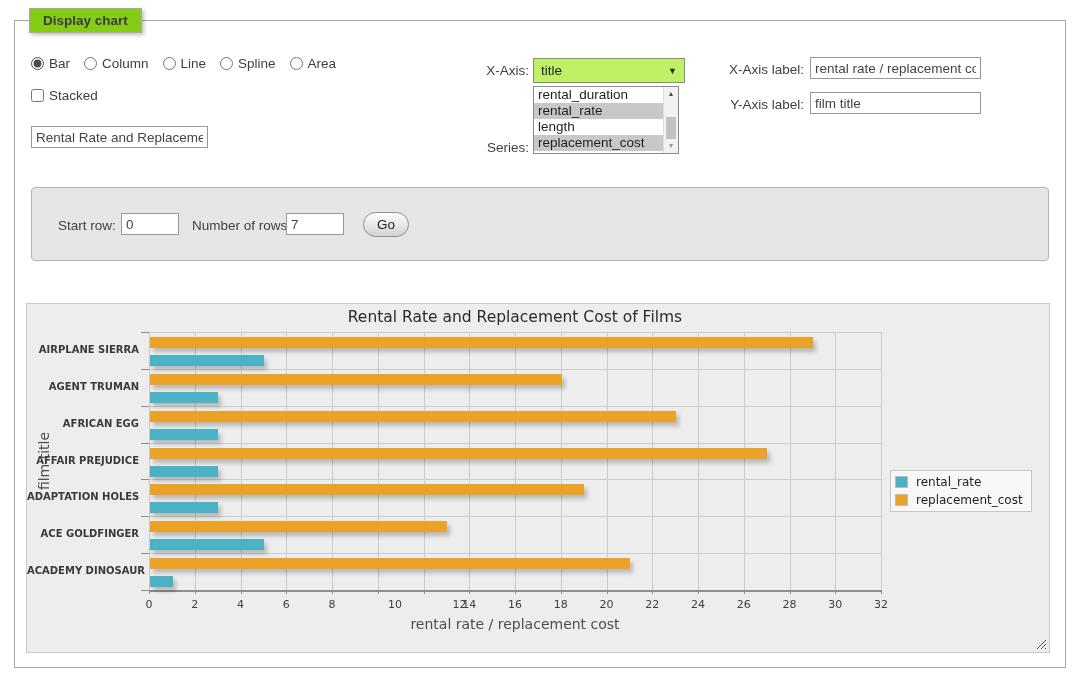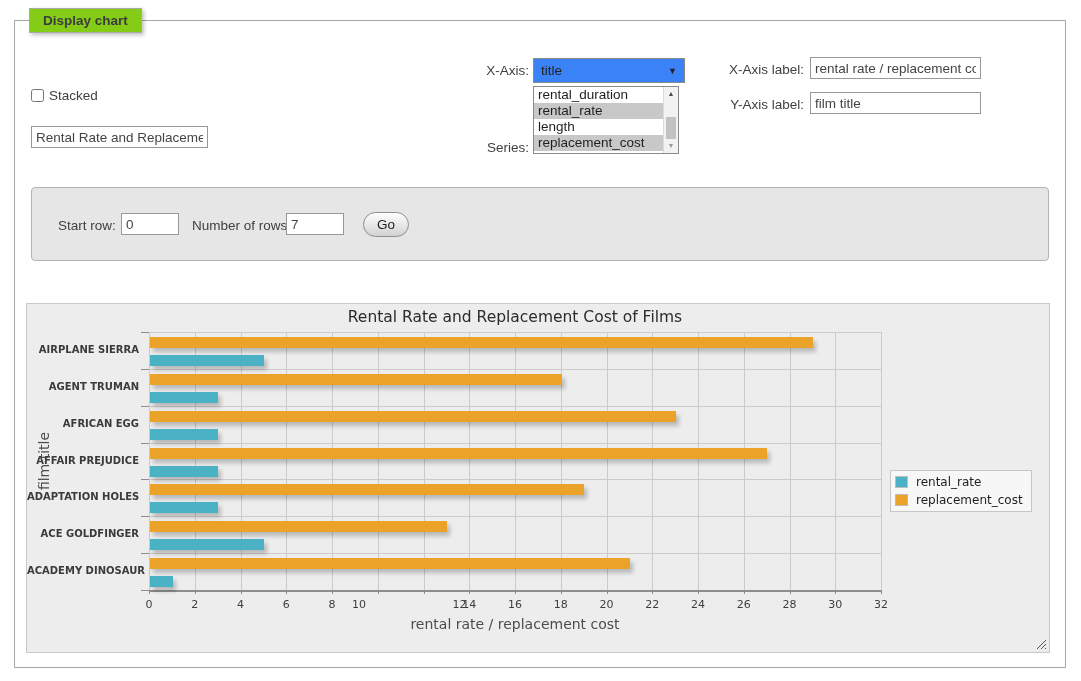--- a/index.html
+++ b/index.html
@@ -29,21 +29,21 @@
     padding:2px 4px; height:22px; outline:none;
   }
   .radio-item { display:inline-flex; align-items:center; margin-right:14px; font-size:13.5px; color:#3f3f3f; }
   input[type=radio], input[type=checkbox] {
     width:13px; height:13px; margin:0 5px 0 0; accent-color:#4d4d4d;
   }
   .checkline { display:inline-flex; align-items:center; font-size:13.5px; color:#3f3f3f; }
 
   
   .selectbox {
-    width:152px; height:25px; border:1px solid #8a8a8a; background:#3b82f6;
+    width:152px; height:25px; border:1px solid #8a8a8a; background:#bef264;
     display:flex; align-items:center; justify-content:space-between;
     padding:0 7px; font-size:13.5px; color:#222; cursor:default;
   }
   .selectbox .arrow { font-size:9px; color:#222; }
 
   
   .listbox {
     width:146px; height:68px; border:1px solid #8a8a8a; background:#fff; overflow:hidden;
   }
   .option { height:16px; line-height:16px; padding:0 4px; font-size:13.5px; color:#1e1e1e; white-space:nowrap; }
@@ -95,20 +95,36 @@
     background:repeating-linear-gradient(-45deg, #555 0 1px, transparent 1px 3px);
     clip-path:polygon(100% 0, 100% 100%, 0 100%);
   }
 </style>
 </head>
 <body>
 
 <div class="abs fieldset">
   <div class="abs legend-tab">Display chart</div>
 
+  <div class="abs" style="left:16px; top:35px;"><label class="radio-item">
+        <input type="radio" name="ctype" checked="" style="">
+        <span>Bar</span>
+      </label><label class="radio-item">
+        <input type="radio" name="ctype" style="">
+        <span>Column</span>
+      </label><label class="radio-item">
+        <input type="radio" name="ctype" style="">
+        <span>Line</span>
+      </label><label class="radio-item">
+        <input type="radio" name="ctype" style="">
+        <span>Spline</span>
+      </label><label class="radio-item">
+        <input type="radio" name="ctype" style="">
+        <span>Area</span>
+      </label></div>
 
   <label class="abs checkline" style="left:16px; top:67px;">
     <input type="checkbox" style="">
     <span>Stacked</span>
   </label>
 
   <input class="abs txt" style="left: 16px; top: 105px; width: 177px;" value="Rental Rate and Replacement Cost of Films">
 
   <div class="abs lbl" style="left:456px; top:42px; width:58px; text-align:right;">X-Axis:</div>
   <div class="abs selectbox" style="left:518px; top:37px;">
@@ -157,21 +173,21 @@
         <div class="abs xtick" style="left: 213.5px; top: 286px;"></div>
         <div class="abs tick-label" style="left: 198.5px; top: 294px;">4</div>
         <div class="abs vgrid" style="left: 259.25px; top: 28px; height: 258px;"></div>
         <div class="abs xtick" style="left: 259.25px; top: 286px;"></div>
         <div class="abs tick-label" style="left: 244.25px; top: 294px;">6</div>
         <div class="abs vgrid" style="left: 305px; top: 28px; height: 258px;"></div>
         <div class="abs xtick" style="left: 305px; top: 286px;"></div>
         <div class="abs tick-label" style="left: 290px; top: 294px;">8</div>
         <div class="abs vgrid" style="left: 350.75px; top: 28px; height: 258px;"></div>
         <div class="abs xtick" style="left: 350.75px; top: 286px;"></div>
-        <div class="abs tick-label" style="left: 317px; top: 294px;">10</div>
+        <div class="abs tick-label" style="left: 353px; top: 294px;">10</div>
         <div class="abs vgrid" style="left: 396.5px; top: 28px; height: 258px;"></div>
         <div class="abs xtick" style="left: 396.5px; top: 286px;"></div>
         <div class="abs tick-label" style="left: 381.5px; top: 294px; margin-left: 36px;">12</div>
         <div class="abs vgrid" style="left: 442.25px; top: 28px; height: 258px;"></div>
         <div class="abs xtick" style="left: 442.25px; top: 286px;"></div>
         <div class="abs tick-label" style="left: 427.25px; top: 294px;">14</div>
         <div class="abs vgrid" style="left: 488px; top: 28px; height: 258px;"></div>
         <div class="abs xtick" style="left: 488px; top: 286px;"></div>
         <div class="abs tick-label" style="left: 473px; top: 294px;">16</div>
         <div class="abs vgrid" style="left: 533.75px; top: 28px; height: 258px;"></div>

